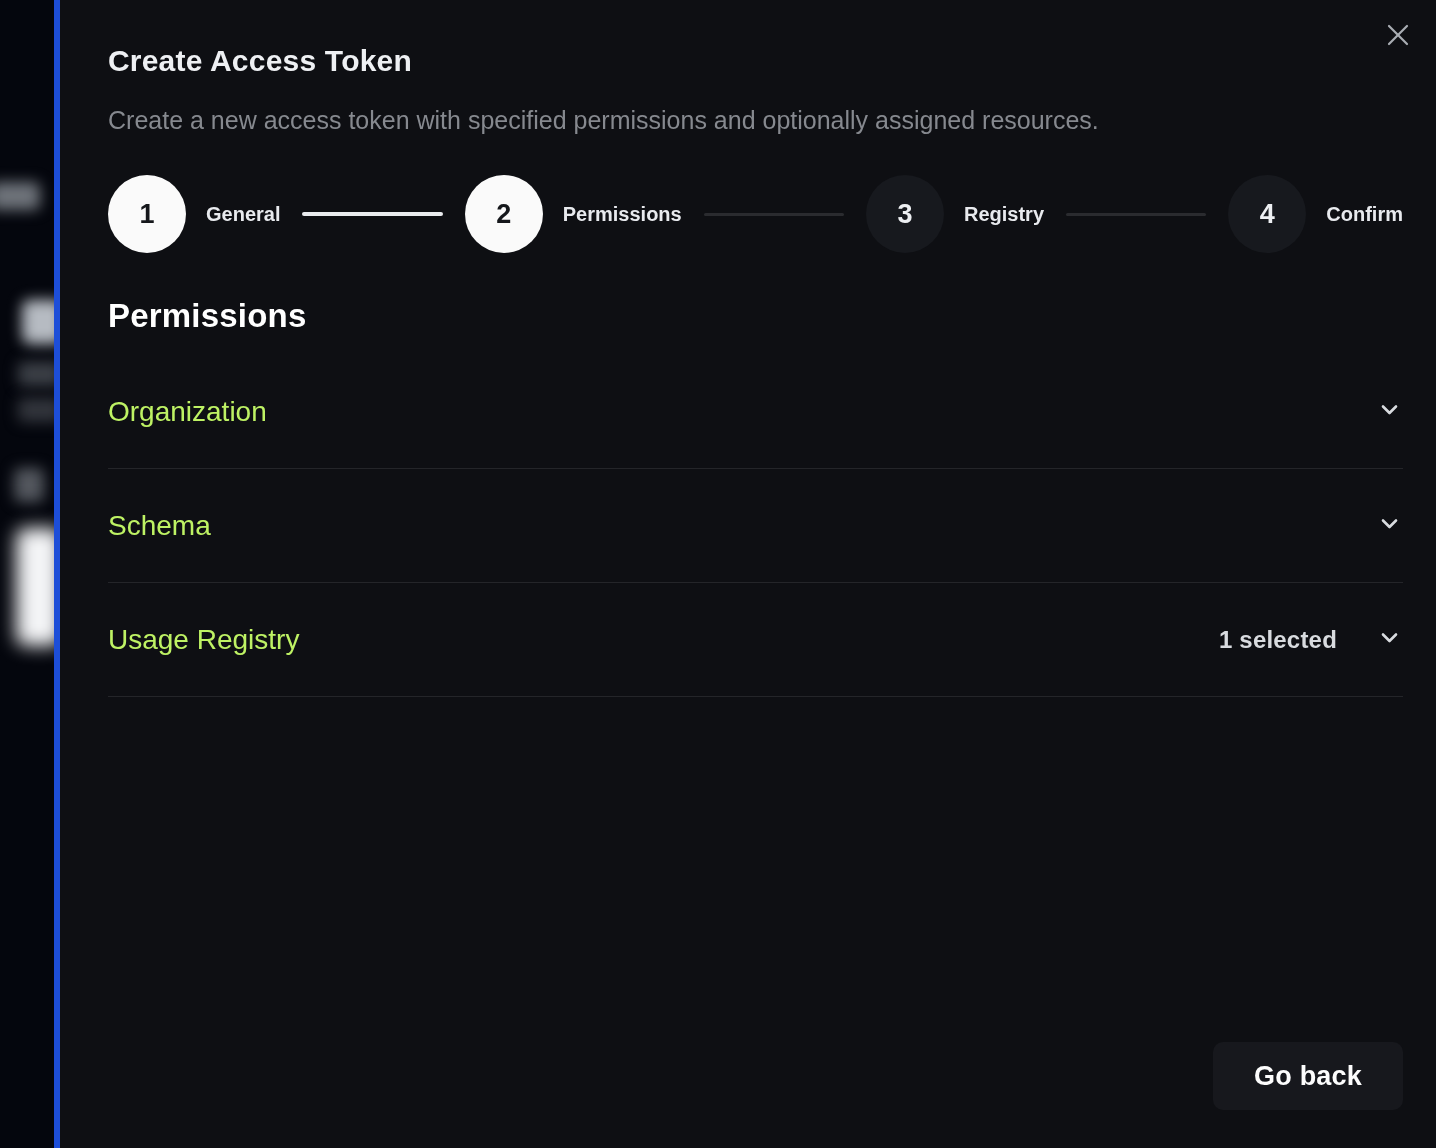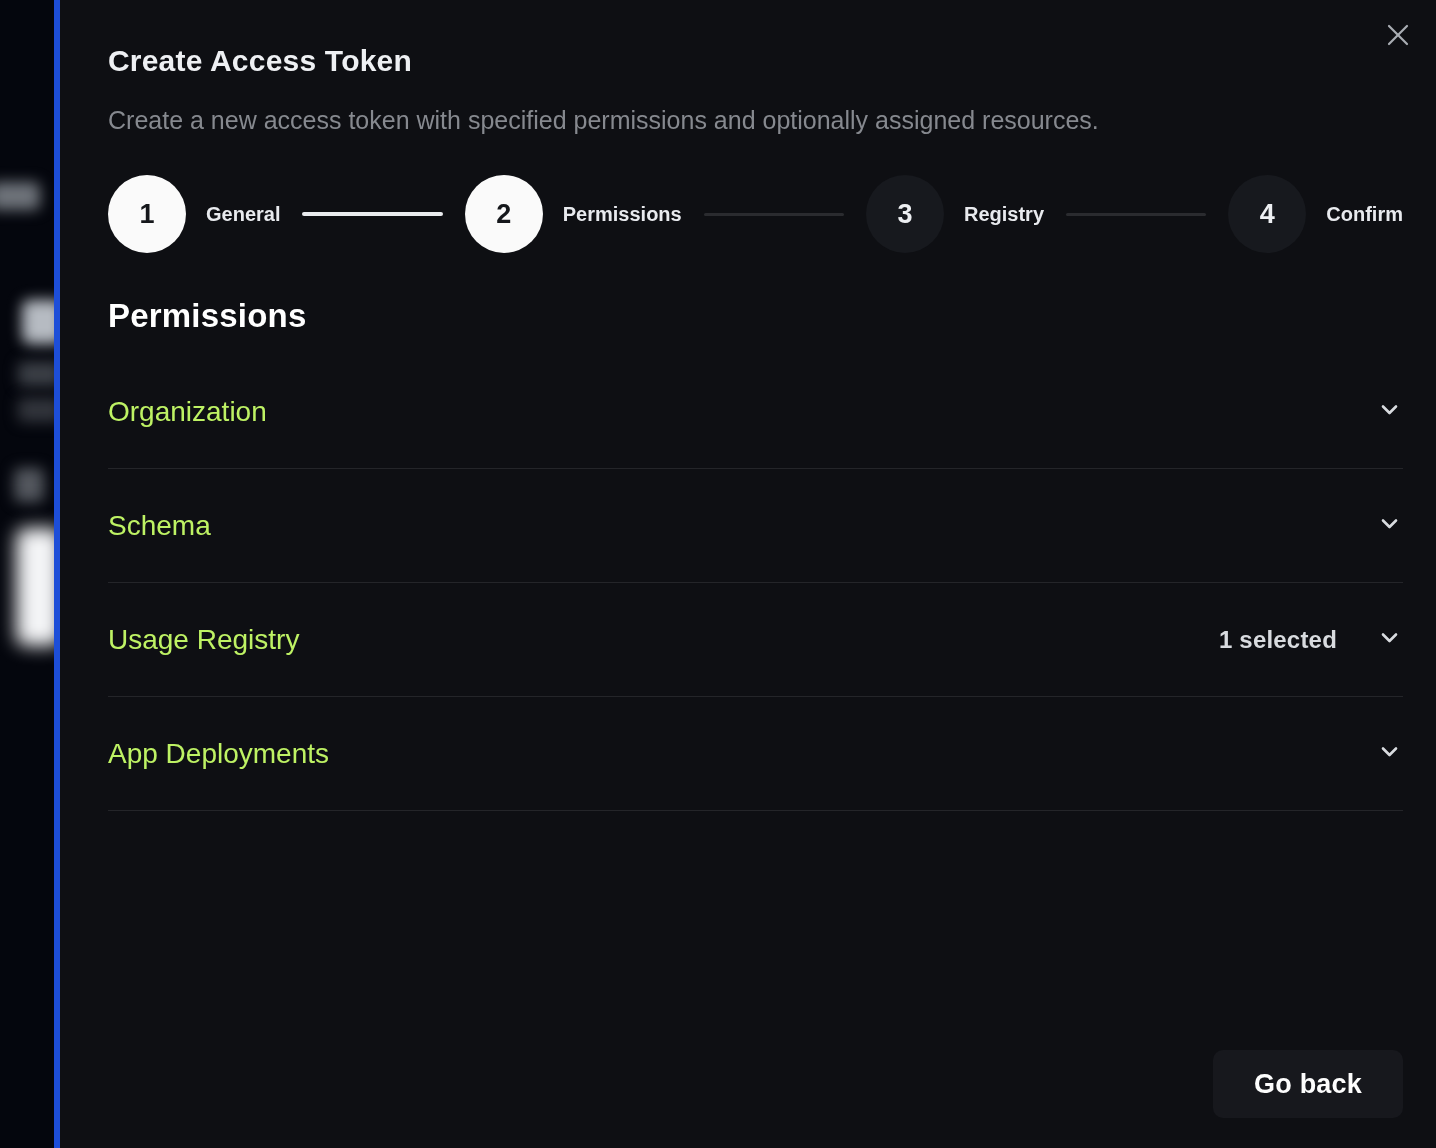--- a/index.html
+++ b/index.html
@@ -79,21 +79,21 @@
     display: flex; align-items: center; justify-content: space-between;
     border-bottom: 1px solid #242529;
     cursor: pointer;
   }
   .acc-label { font-size: 28px; font-weight: 500; color: #bef264; }
   .acc-right { display: flex; align-items: center; gap: 23px; }
   .acc-badge { font-size: 24px; font-weight: 600; color: #d8dbdf; margin-right: 16px; letter-spacing: 0.2px; }
 
   
   .footer {
-    position: absolute; right: 33px; bottom: 30px;
+    position: absolute; right: 33px; bottom: 38px;
     display: flex; gap: 32px;
   }
   .btn {
     height: 68px; border: none; border-radius: 10px;
     font-family: inherit; font-size: 27px; font-weight: 700;
     display: flex; align-items: center; justify-content: center;
     cursor: pointer; letter-spacing: 0.2px;
   }
   .btn-secondary { background: #17181d; color: #fdfdfd; padding: 0 41px; }
   .btn-primary   { background: #fafafa; color: #0c0d10; padding: 0 36px; }
@@ -179,30 +179,19 @@
     <span class="acc-right">
       <span class="acc-badge">1 selected</span>
       <span>
         <svg width="27" height="27" viewBox="0 0 27 27">
           <polyline points="7,10.5 13.5,17 20,10.5" fill="none" stroke="#d8dbdf" stroke-width="2.6" stroke-linecap="round" stroke-linejoin="round"></polyline>
         </svg>
       </span>
     </span>
   </div>
 
-  <div class="acc-row">
-    <span class="acc-label">App Deployments</span>
-    <span class="acc-right">
-
-      <span>
-        <svg width="27" height="27" viewBox="0 0 27 27">
-          <polyline points="7,10.5 13.5,17 20,10.5" fill="none" stroke="#d8dbdf" stroke-width="2.6" stroke-linecap="round" stroke-linejoin="round"></polyline>
-        </svg>
-      </span>
-    </span>
-  </div>
 </div>
 
     <div class="footer">
       <button class="btn btn-secondary">Go back</button>
     </div>
   </div>
 </div>
 
 </body></html>

